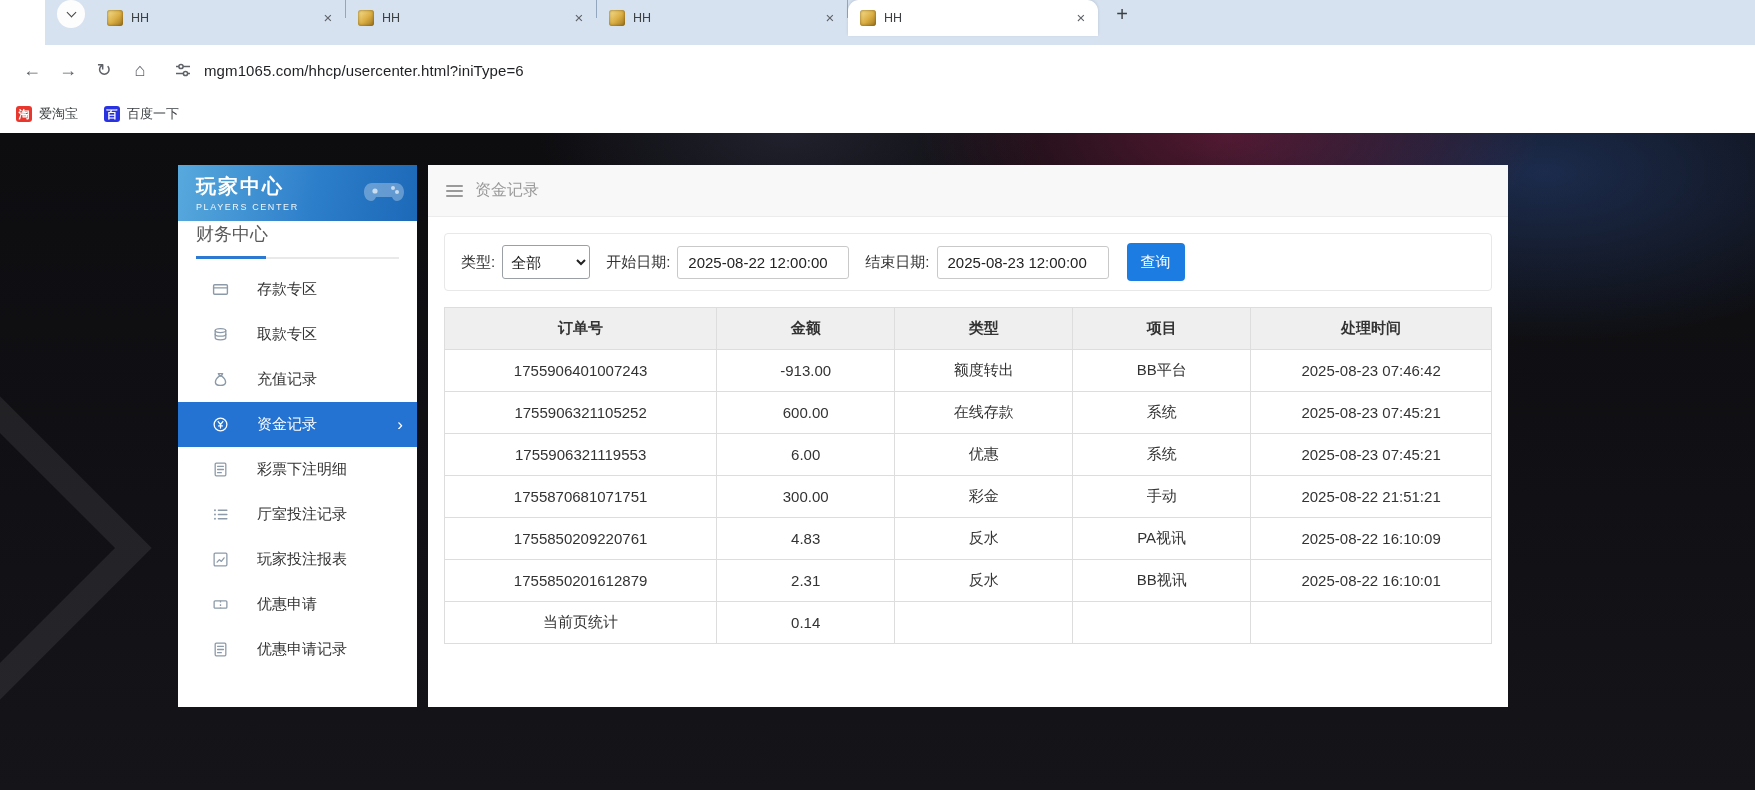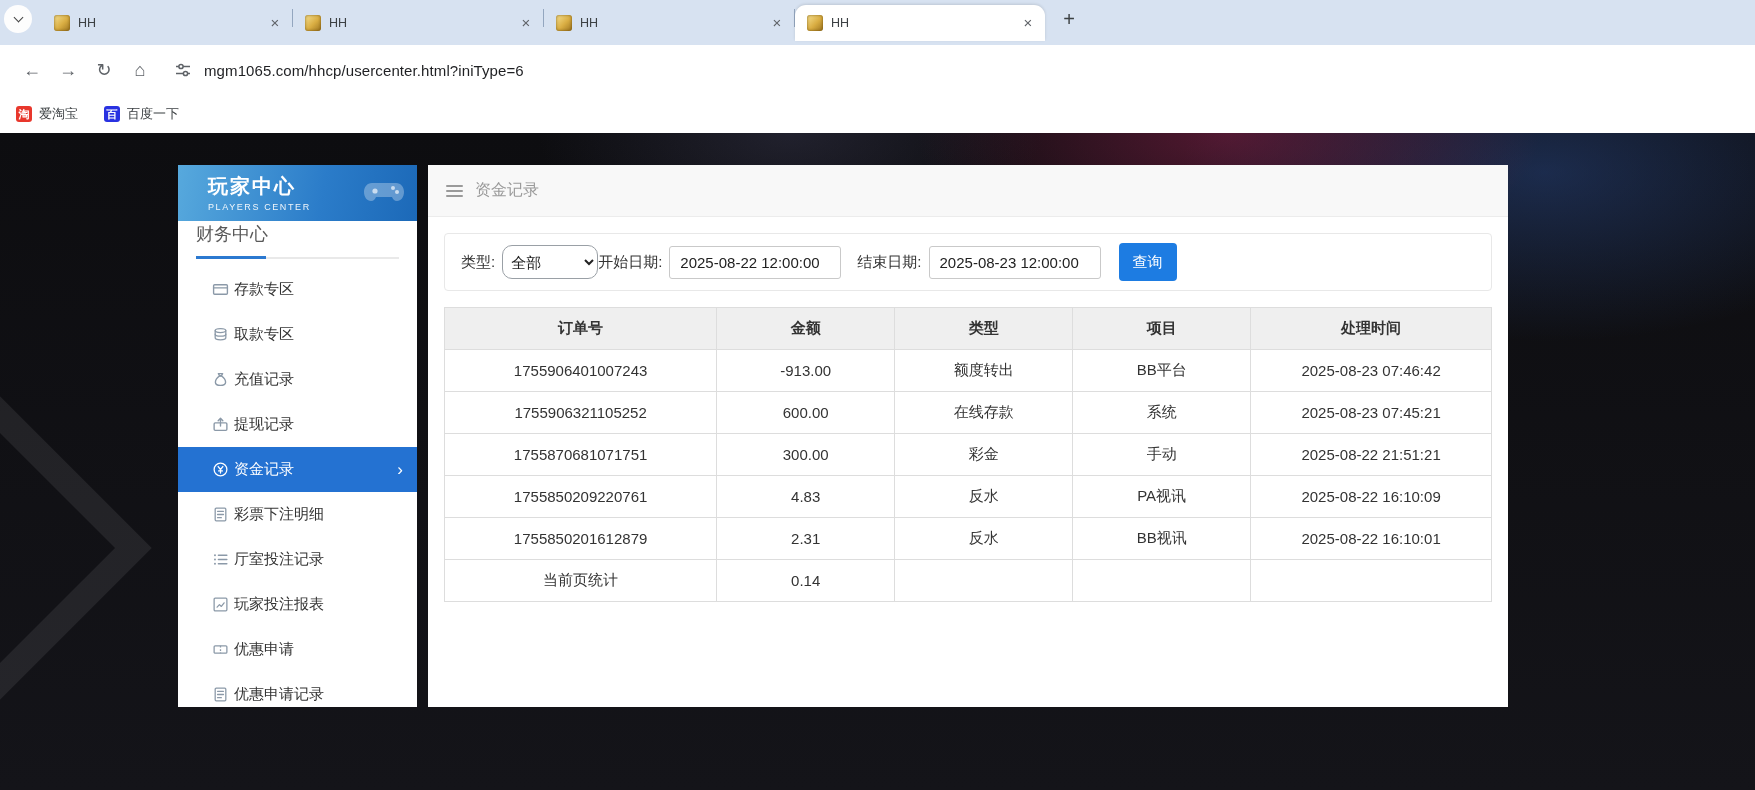--- a/index.html
+++ b/index.html
@@ -5,21 +5,21 @@
   * { box-sizing: border-box; }
   html,body { margin:0; padding:0; }
   body {
     width:1755px; height:790px; overflow:hidden;
     font-family:"Liberation Sans","DejaVu Sans",sans-serif;
     background:#000;
   }
   .browser { width:1755px; height:790px; display:flex; flex-direction:column; background:#fff; }
 
   
-  .tabstrip { height:45px; background:#d7e2f1; display:flex; align-items:center; padding-left:2px; flex-shrink:0; }
+  .tabstrip { height:45px; background:#d7e2f1; display:flex; align-items:flex-start; padding-left:10px; flex-shrink:0;margin-left:45px; }
   .tab-search { width:28px;height:28px;border-radius:50%;background:#fdfdfd;display:flex;align-items:center;justify-content:center;margin:0 10px 8px 2px;cursor:pointer;flex-shrink:0;}
   .chev { width:7px;height:7px;border-right:1.6px solid #444;border-bottom:1.6px solid #444;transform:rotate(45deg);margin-top:-3px;}
   .tab { width:250px;height:36px;display:flex;align-items:center;gap:8px;padding:0 8px 0 12px;cursor:pointer;flex-shrink:0;}
   .tab.active { background:#fff;border-radius:11px 11px 0 0;box-shadow:0 -1px 3px rgba(0,0,0,.12);}
   .favicon { width:16px;height:16px;border-radius:3px;flex-shrink:0;
     background:linear-gradient(135deg,#f5dd8b 5%,#d9ad42 55%,#9c7420 100%);
     box-shadow:inset 0 0 3px rgba(110,75,0,.85);}
   .tab-title { font-size:12.5px;color:#3c4043;flex:1;text-align:left;}
   .tab-close { font-size:15px;color:#5f6368;width:18px;text-align:center;line-height:18px;border-radius:50%;}
   .tab-sep { width:1px;height:18px;background:#93a6bf;margin-bottom:9px;flex-shrink:0;}
@@ -42,43 +42,43 @@
       radial-gradient(480px 220px at 70% 0%, rgba(150,35,80,.5), transparent 65%),
       radial-gradient(560px 260px at 88% 6%, rgba(45,80,150,.45), transparent 65%),
       radial-gradient(420px 200px at 45% 0%, rgba(70,70,100,.35), transparent 60%),
       linear-gradient(180deg,#0d0d10,#141419);}
   .bg-triangle { position:absolute;left:-150px;top:290px;width:250px;height:250px;border:26px solid rgba(255,255,255,.08);transform:rotate(45deg);}
 
   .app { position:absolute; left:178px; top:32px; height:542px; display:flex; align-items:flex-start;}
 
   
   .sidebar { width:239px;height:100%;background:#fff;overflow:hidden;flex-shrink:0;}
-  .sb-header { height:56px;background:linear-gradient(100deg,#57a9dd 0%,#2b7cc9 60%,#1c69b8 100%);color:#fff;padding:8px 0 0 30px;position:relative;}
+  .sb-header { height:56px;background:linear-gradient(100deg,#57a9dd 0%,#2b7cc9 60%,#1c69b8 100%);color:#fff;padding:8px 0 0 18px;position:relative;}
   .sb-title { font-size:20px;font-weight:bold;letter-spacing:2px;}
   .sb-sub { font-size:9px;letter-spacing:1.6px;opacity:.92;margin-top:2px;}
   .sb-gamepad { position:absolute;right:10px;top:12px;}
   .sb-section { padding:1px 18px 0;color:#5a5a5a;font-size:18px;}
   .sb-underline { margin-top:11px;height:2px;background:#e9e9e9;position:relative;}
   .sb-underline::before { content:"";position:absolute;left:0;top:-1px;width:70px;height:3px;background:#2b79d0;}
   .sb-nav { margin-top:8px;}
-  .mi { height:45px;display:flex;align-items:center;padding:0 14px 0 34px;gap:5px;font-size:15px;color:#333;cursor:pointer;}
+  .mi { height:45px;display:flex;align-items:center;padding:0 14px 0 34px;gap:28px;font-size:15px;color:#333;cursor:pointer;}
   .mi-icon { width:17px;height:17px;color:#8b99a8;display:flex;flex-shrink:0;}
   .mi.active { background:#2472d2;color:#fff;}
   .mi.active .mi-icon { color:#fff;}
   .mi-chev { margin-left:auto;font-size:17px;color:#fff;}
 
   
   .main { width:1080px;min-height:100%;margin-left:11px;background:#fff;}
   .page-header { height:52px;background:#f8f8f8;border-bottom:1px solid #ececec;display:flex;align-items:center;padding:0 18px;gap:12px;color:#9a9a9a;font-size:16px;}
   .hb { display:flex;flex-direction:column;gap:3px;}
   .hb span { width:17px;height:2px;background:#9a9a9a;border-radius:1px;}
 
   .filter-bar { margin:16px;border:1px solid #e8e8e8;border-radius:4px;height:58px;display:flex;align-items:center;padding:0 16px;font-size:15px;color:#333;}
   .filter-bar label { margin-right:7px;}
-  .type-select { width:96px;height:34px;border:1px solid #9aa0a6;border-radius:10px;font-size:15px;padding:0 4px;color:#222;background:#fff;margin-right:0;}
+  .type-select { width:88px;height:34px;border:1px solid #9aa0a6;border-radius:3px;font-size:15px;padding:0 4px;color:#222;background:#fff;margin-right:16px;}
   .date-input { width:172px;height:33px;border:1px solid #c9c9c9;border-radius:3px;font-size:15px;padding:0 10px;color:#222;margin-right:16px;font-family:"Liberation Sans","DejaVu Sans",sans-serif;}
   .query-btn { width:58px;height:38px;background:#1d7ce2;color:#fff;border:none;border-radius:4px;font-size:15px;cursor:pointer;margin-left:2px;}
 
   .table-wrap { margin:0 16px;}
   table { width:100%;border-collapse:collapse;font-size:15px;color:#333;table-layout:fixed;}
   th,td { border:1px solid #ddd;height:33px;text-align:center;padding:11px 8px;overflow:hidden;white-space:nowrap;}
   th { background:#efefef;font-weight:bold;color:#333;}
 </style>
 </head>
 <body>
@@ -192,29 +192,20 @@
           </div>
           <div class="mi">
             <span class="mi-icon">
               <svg viewBox="0 0 16 16" width="17" height="17" fill="none" stroke="currentColor" stroke-width="1.3" stroke-linejoin="round">
                   <path d="M6 2.5h4l-1.2 2H7.2z"></path>
                   <path d="M7 4.7C4.7 6.4 3.2 8.5 3.2 10.5c0 2.1 1.8 3 4.8 3s4.8-.9 4.8-3c0-2-1.5-4.1-3.8-5.8z"></path>
                 </svg>
             </span>
             <span>充值记录</span>
           </div>
-          <div class="mi">
-            <span class="mi-icon">
-              <svg viewBox="0 0 16 16" width="17" height="17" fill="none" stroke="currentColor" stroke-width="1.3" stroke-linecap="round" stroke-linejoin="round">
-                  <rect x="2" y="6.5" width="12" height="7" rx="1"></rect>
-                  <path d="M8 9.5V2.3M5.8 4.5L8 2.2l2.2 2.3"></path>
-                </svg>
-            </span>
-            <span>提现记录</span>
-          </div>
           <div class="mi active">
             <span class="mi-icon">
               <svg viewBox="0 0 16 16" width="17" height="17" fill="none" stroke="currentColor" stroke-width="1.2" stroke-linecap="round" stroke-linejoin="round">
                   <circle cx="8" cy="8" r="6"></circle>
                   <path d="M5.8 5.2L8 8l2.2-2.8M8 8v3.4M6.2 9.3h3.6"></path>
                 </svg>
             </span>
             <span>资金记录</span>
             <span class="mi-chev">›</span>
           </div>
@@ -317,20 +308,27 @@
                 <td>2025-08-23 07:46:42</td>
               </tr>
               <tr>
                 <td>1755906321105252</td>
                 <td>600.00</td>
                 <td>在线存款</td>
                 <td>系统</td>
                 <td>2025-08-23 07:45:21</td>
               </tr>
               <tr>
+                <td>1755906321119553</td>
+                <td>6.00</td>
+                <td>优惠</td>
+                <td>系统</td>
+                <td>2025-08-23 07:45:21</td>
+              </tr>
+              <tr>
                 <td>1755870681071751</td>
                 <td>300.00</td>
                 <td>彩金</td>
                 <td>手动</td>
                 <td>2025-08-22 21:51:21</td>
               </tr>
               <tr>
                 <td>1755850209220761</td>
                 <td>4.83</td>
                 <td>反水</td>

